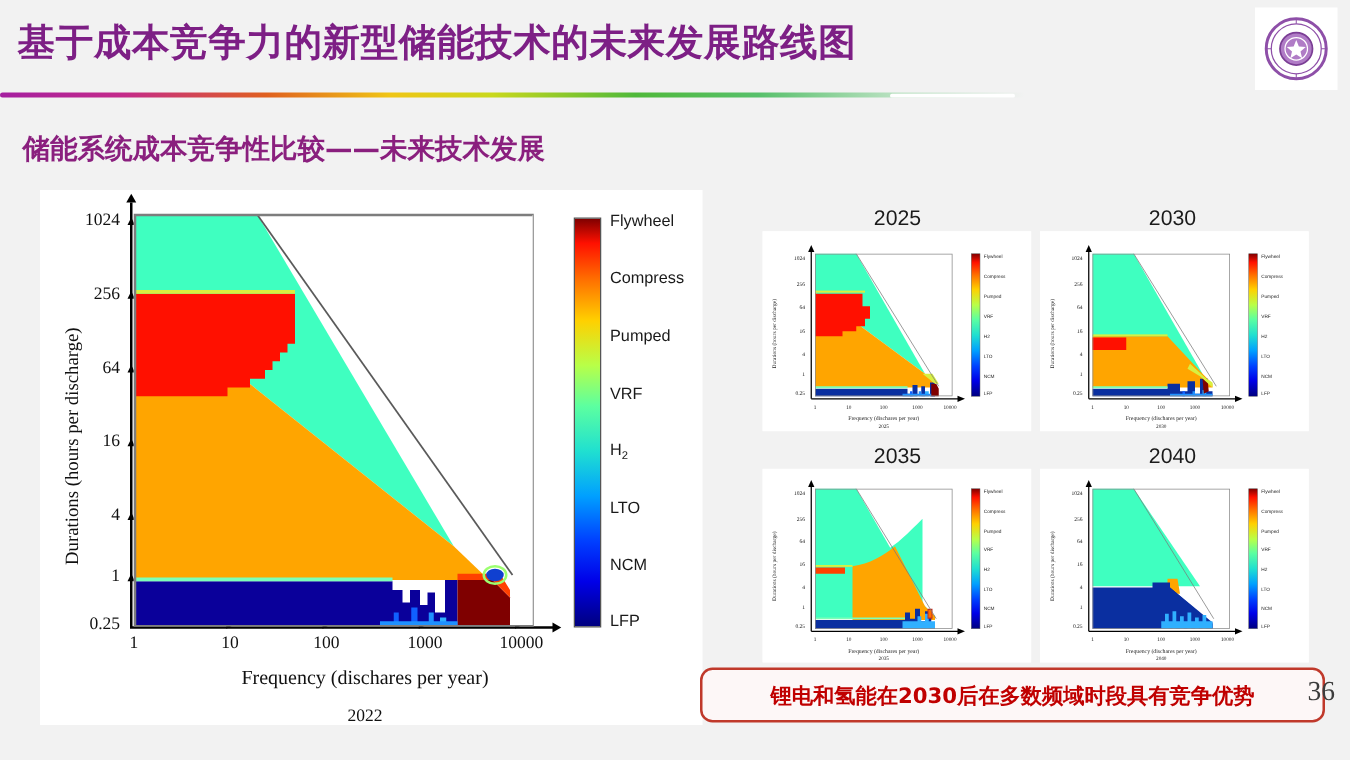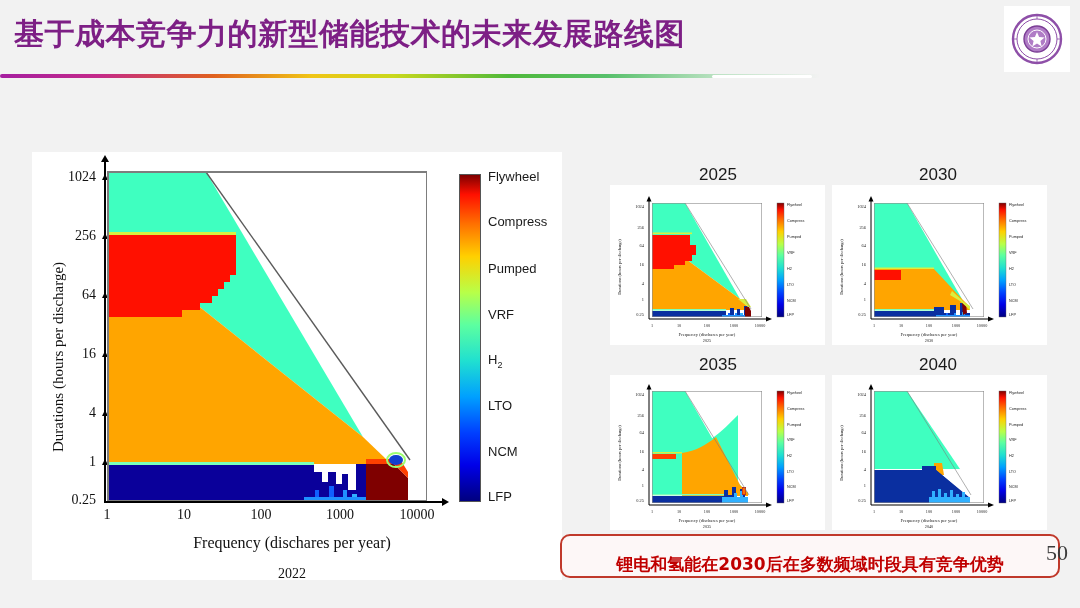--- a/index.html
+++ b/index.html
@@ -172,21 +172,21 @@
   }
 
   
   #callout {
     position: absolute;
     left: 560px; top: 534px;
     width: 500px; height: 44px;
     background: #fdf7f7;
     border: 2px solid #c0392b;
     border-radius: 10px;
-    display: flex; align-items: flex-end; justify-content: center;
+    display: flex; align-items: center; justify-content: center;
   }
   #callout-text {
     font-size: 17px; font-weight: 700;
     color: #C00000;
     font-family: "DejaVu Sans", "Liberation Sans", sans-serif;
     white-space: nowrap;
   }
   #page-num {
     position: absolute;
     right: 12px; top: 540px;
@@ -213,20 +213,21 @@
       <polygon points="28,21 30.1,26.1 35.6,26.5 31.4,30.1 32.7,35.5 28,32.5 23.3,35.5 24.6,30.1 20.4,26.5 25.9,26.1" fill="#ffffff"></polygon>
       <g stroke="#8E4FA8" stroke-width="0.8" fill="none">
         <line x1="28" y1="4" x2="28" y2="8"></line>
         <line x1="28" y1="48" x2="28" y2="52"></line>
         <line x1="4" y1="28" x2="8" y2="28"></line>
         <line x1="48" y1="28" x2="52" y2="28"></line>
       </g>
     </svg>
   </div>
 
+  <div id="subtitle">储能系统成本竞争性比较——未来技术发展</div>
 
   <div id="main-chart-panel">
 
     <div class="axis-ylabel" style="left:18px; top:300px; font-size:15px;">Durations (hours per discharge)</div>
 
     <div class="tick-lab" style="left:12px; top:17px; width:52px; font-size:14px;">1024</div>
     <div class="tick-lab" style="left:12px; top:76px; width:52px; font-size:14px;">256</div>
     <div class="tick-lab" style="left:12px; top:135px; width:52px; font-size:14px;">64</div>
     <div class="tick-lab" style="left:12px; top:194px; width:52px; font-size:14px;">16</div>
     <div class="tick-lab" style="left:12px; top:253px; width:52px; font-size:14px;">4</div>
@@ -584,15 +585,15 @@
       <text x="177" y="98" font-size="3.8" fill="#222" font-family="Liberation Sans, sans-serif">LTO</text>
       <text x="177" y="113" font-size="3.8" fill="#222" font-family="Liberation Sans, sans-serif">NCM</text>
       <text x="177" y="127" font-size="3.8" fill="#222" font-family="Liberation Sans, sans-serif">LFP</text>
     </svg>
   </div>
 
   <div id="callout">
     <span id="callout-text">锂电和氢能在2030后在多数频域时段具有竞争优势</span>
   </div>
 
-  <div id="page-num">50</div>
+  <div id="page-num">36</div>
 
 </div>
 
 </body></html>

